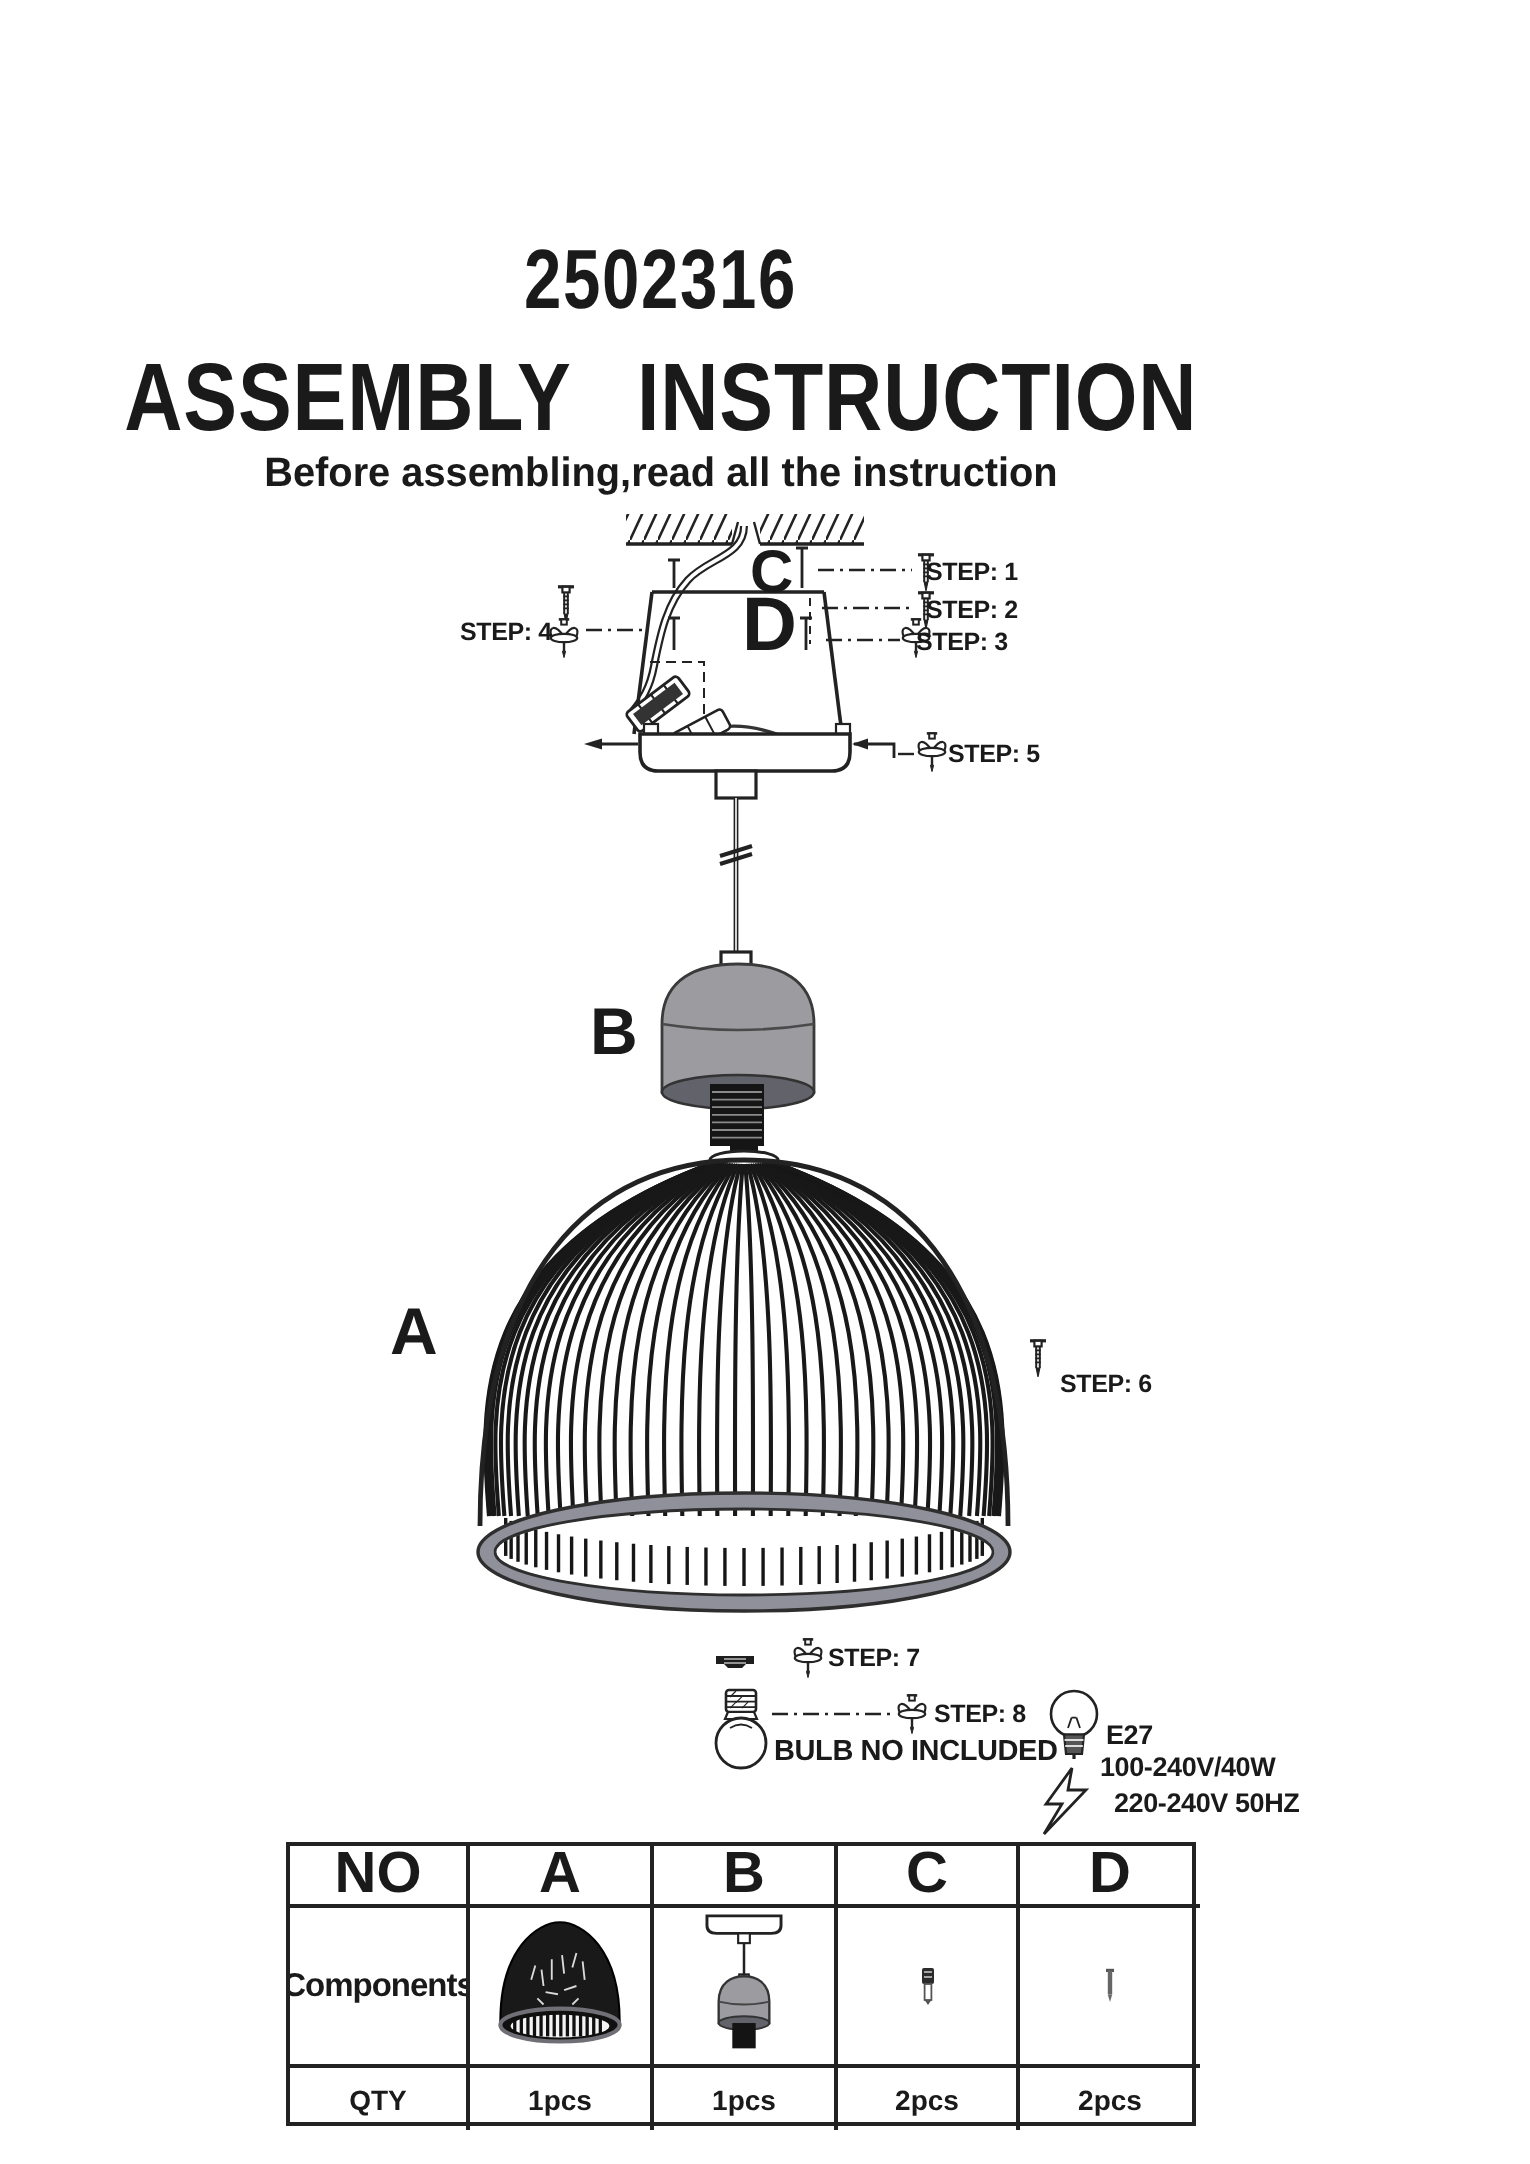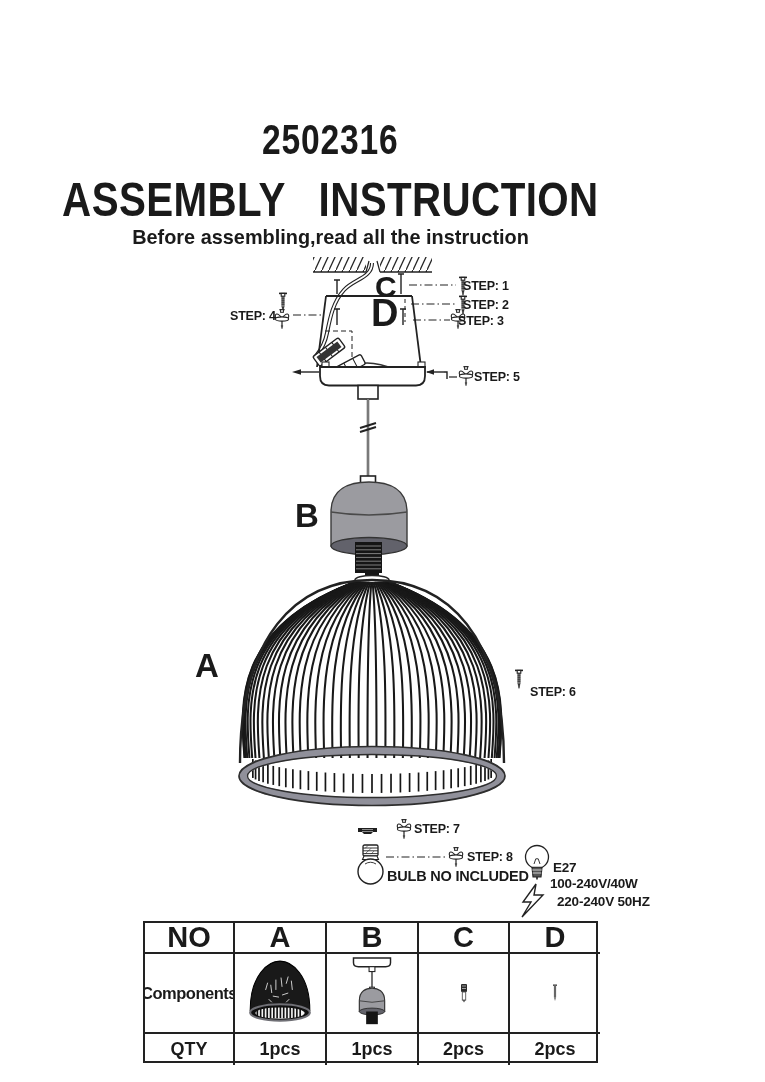--- a/index.html
+++ b/index.html
@@ -25,21 +25,21 @@
   .ptable{
     position:absolute;left:143px;top:921px;width:455px;height:142px;
     display:grid;grid-template-columns:90px 92px 92px 91px 90px;grid-template-rows:31px 80px 31px;
     border:2px solid #222;box-sizing:border-box;background:#fff;
   }
   .cell{display:flex;align-items:center;justify-content:center;
     border-right:2px solid #222;border-bottom:2px solid #222;box-sizing:border-box;overflow:hidden;}
   .cell.c-last{border-right:none;}
   .cell.r-last{border-bottom:none;}
   .th{font-weight:bold;font-size:29px;}
-  .qty{font-weight:bold;font-size:18px;}
+  .qty{font-weight:bold;font-size:14px;}
   .comp-lbl{font-weight:bold;font-size:16.5px;letter-spacing:-0.5px;}
 </style>
 </head>
 <body>
 
 <div class="page">
 
   <div class="hdr-line model"><span>2502316</span></div>
   <div class="hdr-line title"><span>ASSEMBLY INSTRUCTION</span></div>
   <div class="hdr-line subtitle"><span>Before assembling,read all the instruction</span></div>

